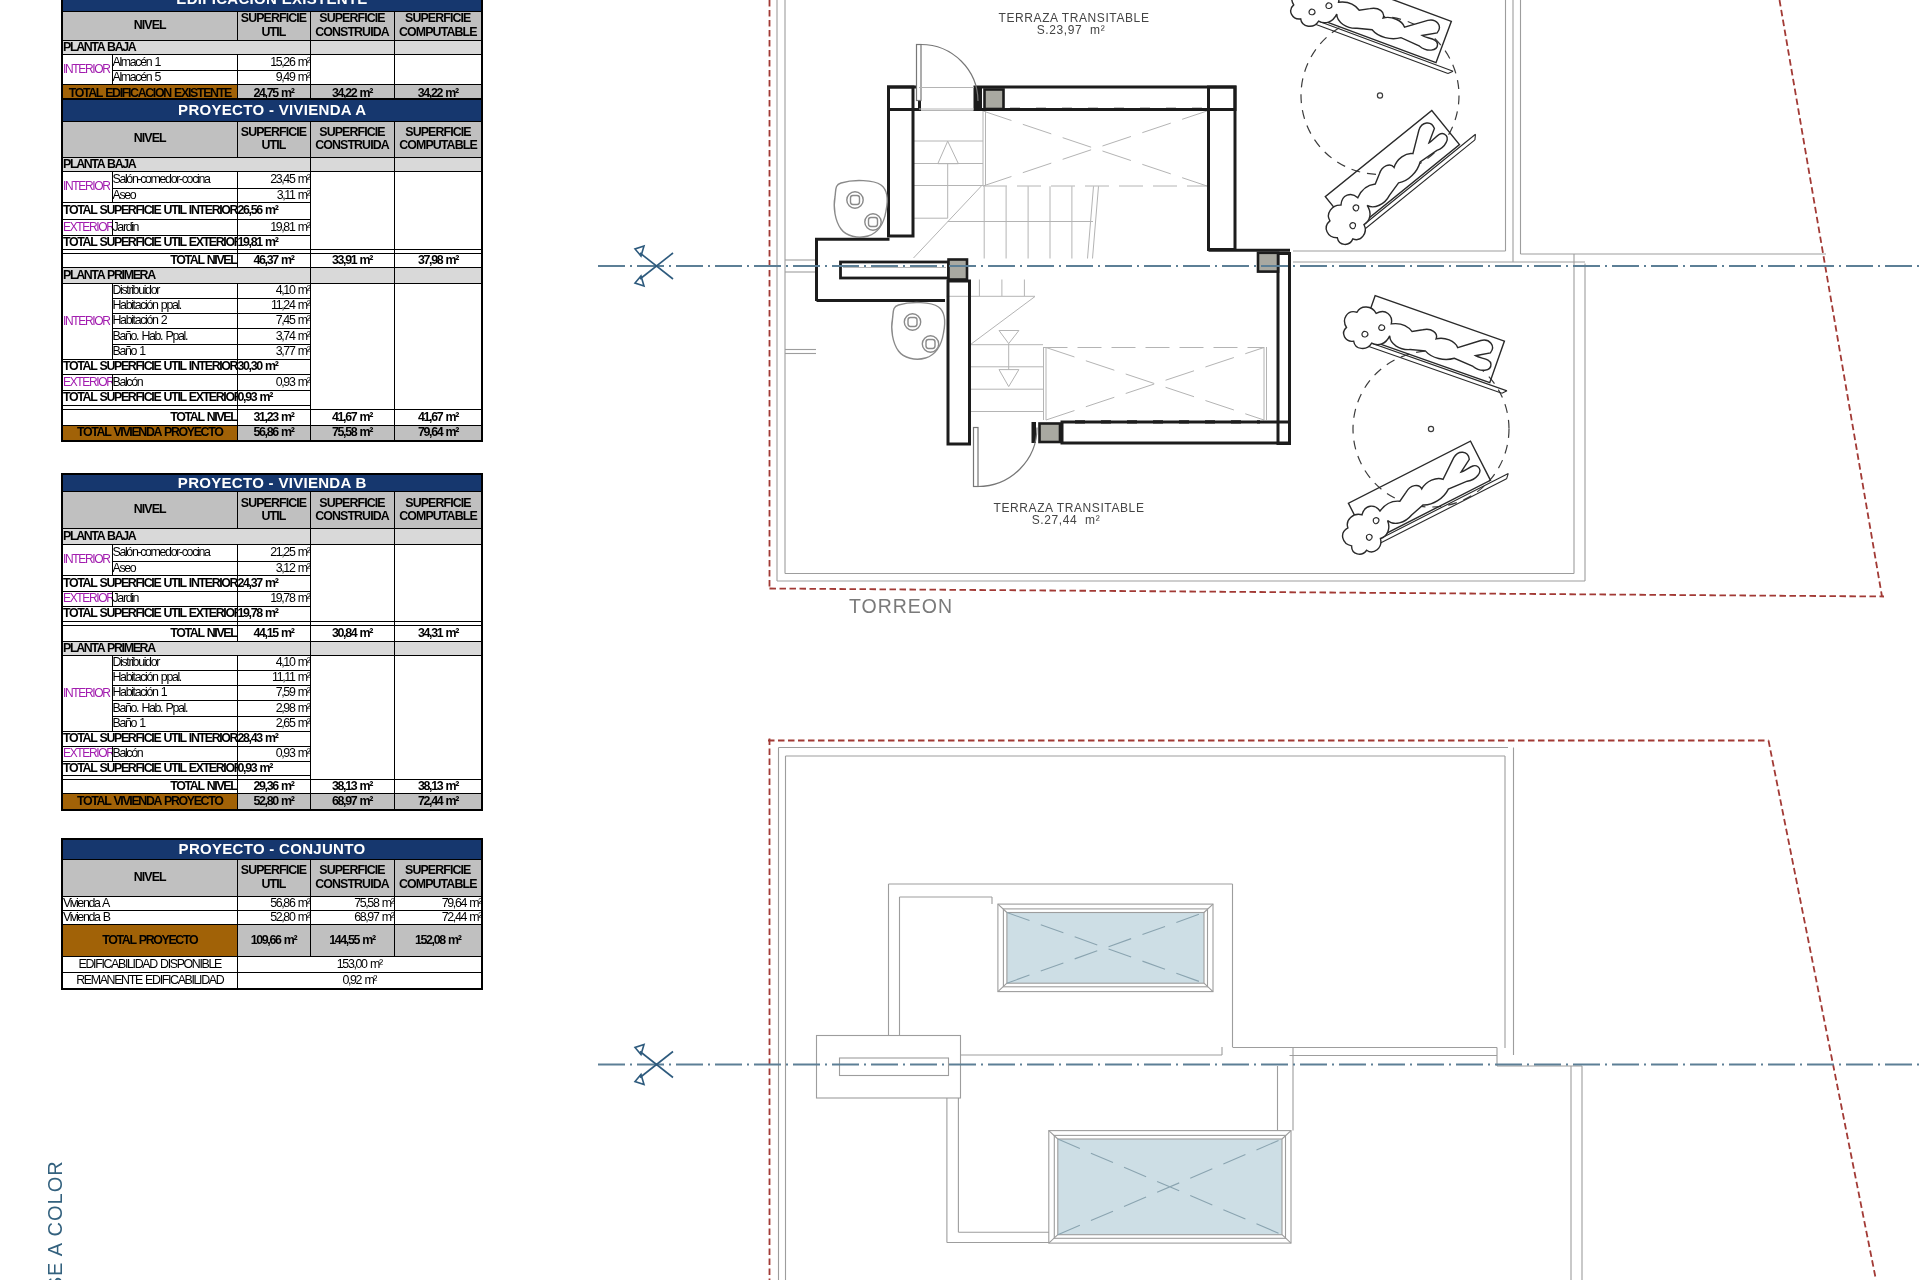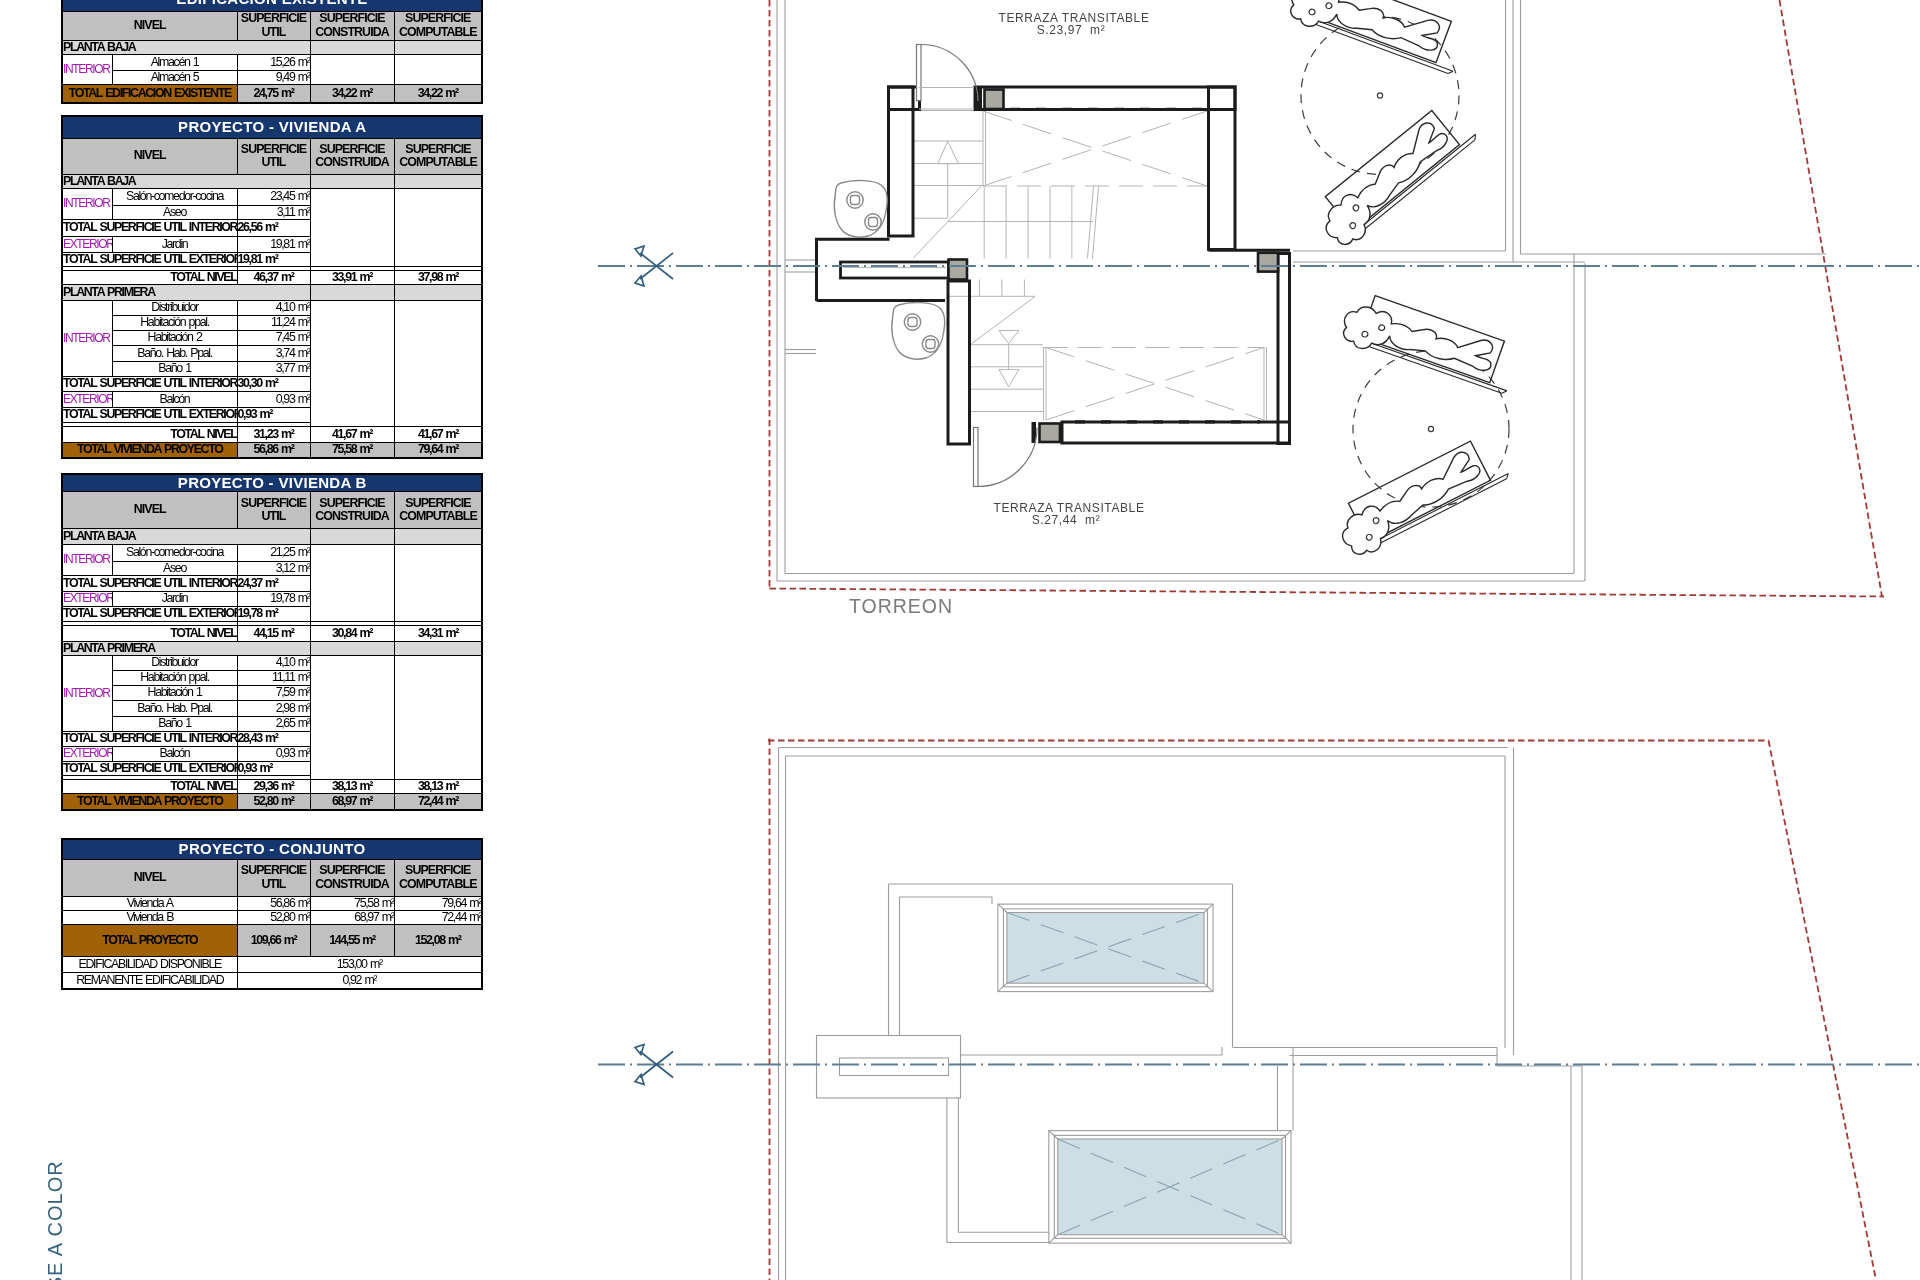--- a/index.html
+++ b/index.html
@@ -7,21 +7,21 @@
    border:2px solid #000;font-size:12.4px;color:#000;}
 .t td{border:1px solid #000;padding:0;line-height:1.05;white-space:nowrap;overflow:hidden;}
 .c{letter-spacing:-1.35px;word-spacing:1.2px;white-space:nowrap;}
 .hdr .c{letter-spacing:-0.9px;}
 .lab{color:#3d3d3d;}
 .title{background:#16376e;color:#fff;font-weight:bold;font-size:15px;text-align:center;letter-spacing:.3px;}
 .hdr{background:#c0c0c0;font-weight:bold;text-align:center;font-size:12.4px;line-height:1.35;}
 .planta{background:#d9d9d9;font-weight:bold;text-align:left;padding-left:3px;margin-left:19px;}
 .planta2{background:#d9d9d9;}
 .lab{color:#a21caf;text-align:left;padding-left:2px;font-size:12px;}
-.nm{text-align:center;padding-left:3px;margin-left:10px;}
+.nm{text-align:left;padding-left:3px;margin-left:10px;}
 .val{text-align:right;padding-right:3px;}
 .big{background:#fff;}
 .tlab{font-weight:bold;text-align:center;}
 .tval{font-weight:bold;text-align:left;padding-right:3px;}
 .tnlab{font-weight:bold;text-align:right;padding-right:4px;}
 .cval{font-weight:bold;text-align:center;}
 .gtot{background:#a16207;font-weight:bold;text-align:center;}
 .gval{background:#c0c0c0;font-weight:bold;text-align:center;}
 .edif{text-align:center;}
 .edifv{text-align:center;padding-right:70px;}
@@ -355,21 +355,21 @@
       </tr>
 <tr style="height:19px">
         <td colspan="2" class="gtot"><span class="c">TOTAL EDIFICACION EXISTENTE</span></td>
         <td class="gval"><span class="c">24,75&nbsp;m²</span></td>
         <td class="gval"><span class="c">34,22&nbsp;m²</span></td>
         <td class="gval"><span class="c">34,22&nbsp;m²</span></td>
       </tr>
 </tbody>
   </table>
 
-<table class="t" style="top:115px">
+<table class="t" style="top:98px">
 <colgroup>
       <col style="width:50px">
       <col style="width:125px">
       <col style="width:73px">
       <col style="width:84px">
       <col style="width:88px">
     </colgroup>
 <tbody>
       <tr style="height:22px">
         <td colspan="5" class="title">PROYECTO - VIVIENDA A</td>

